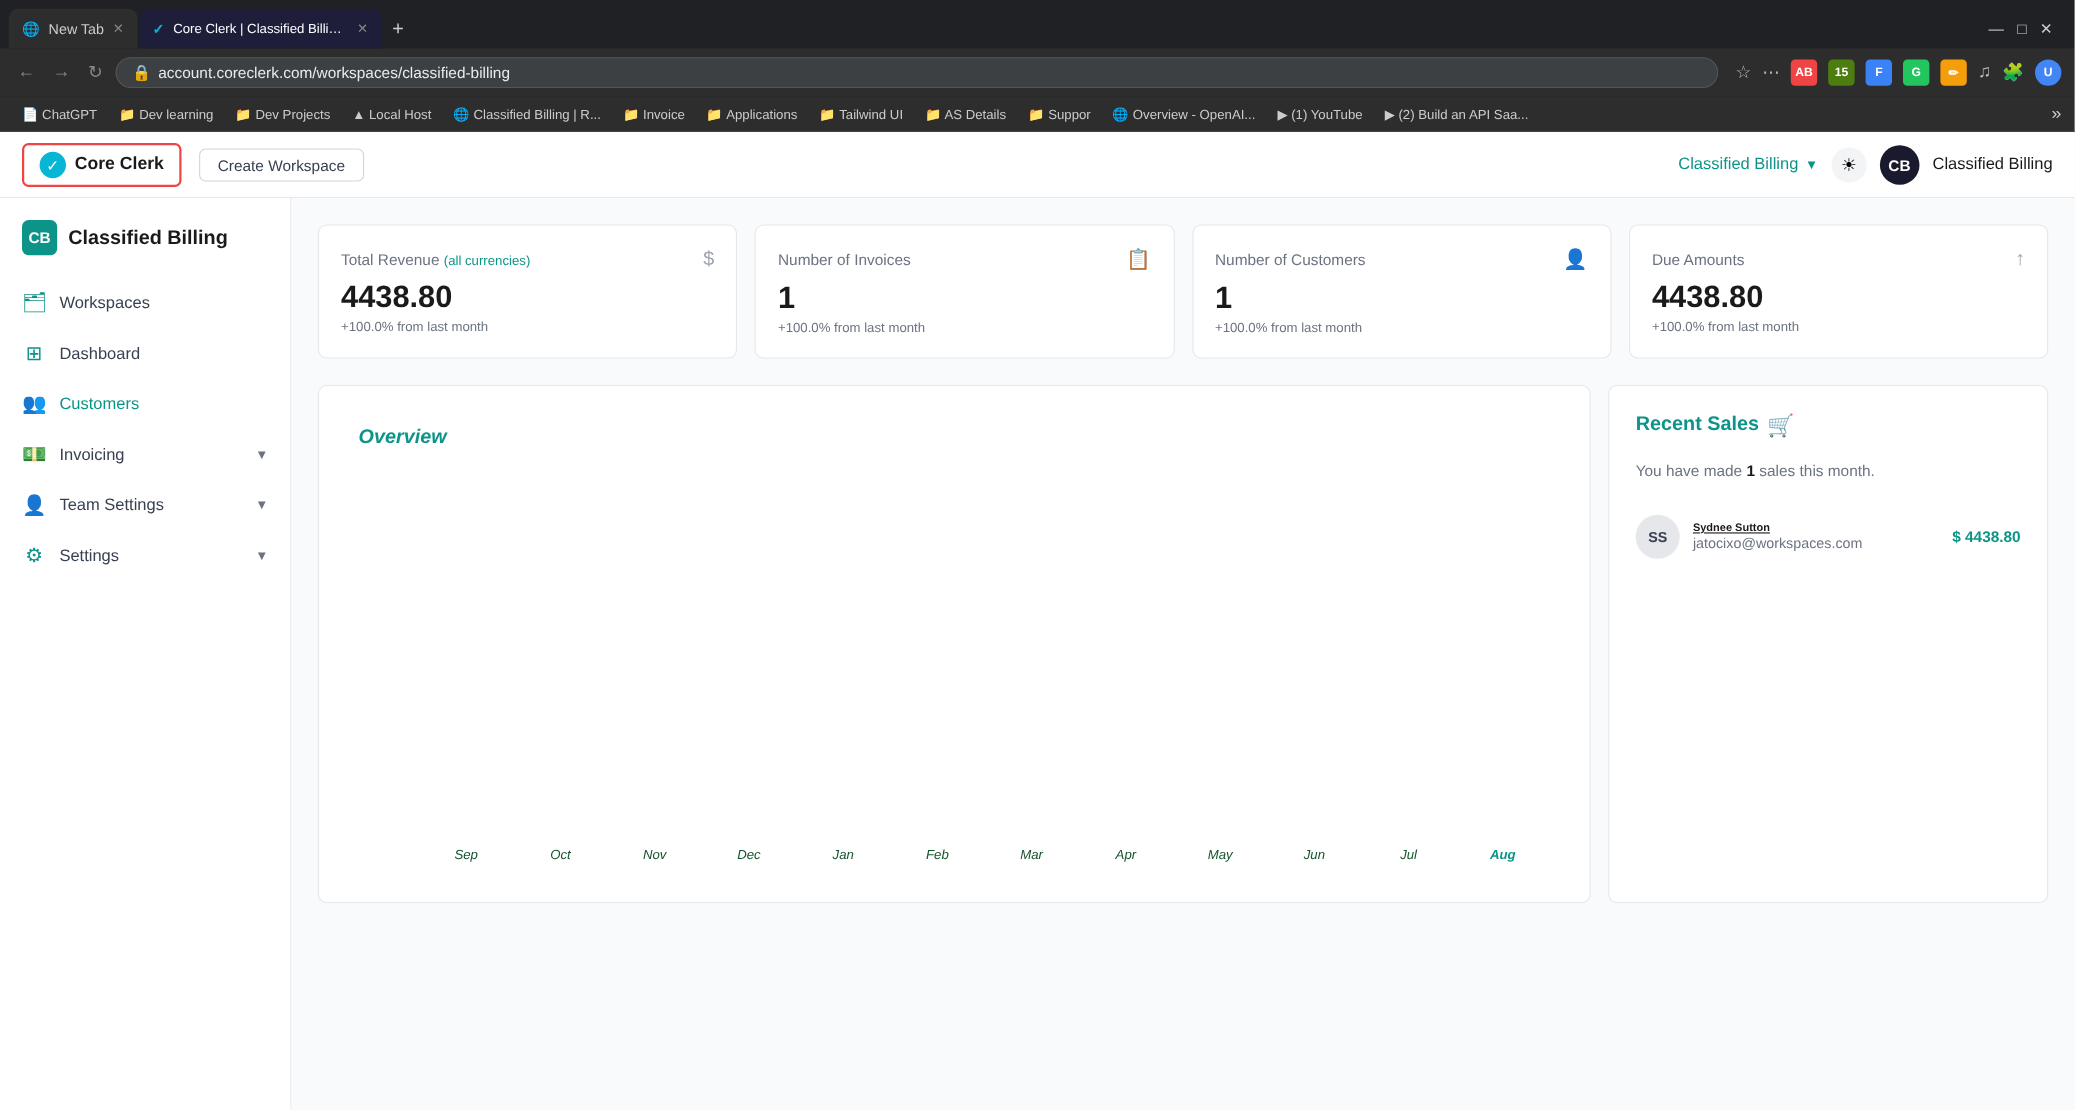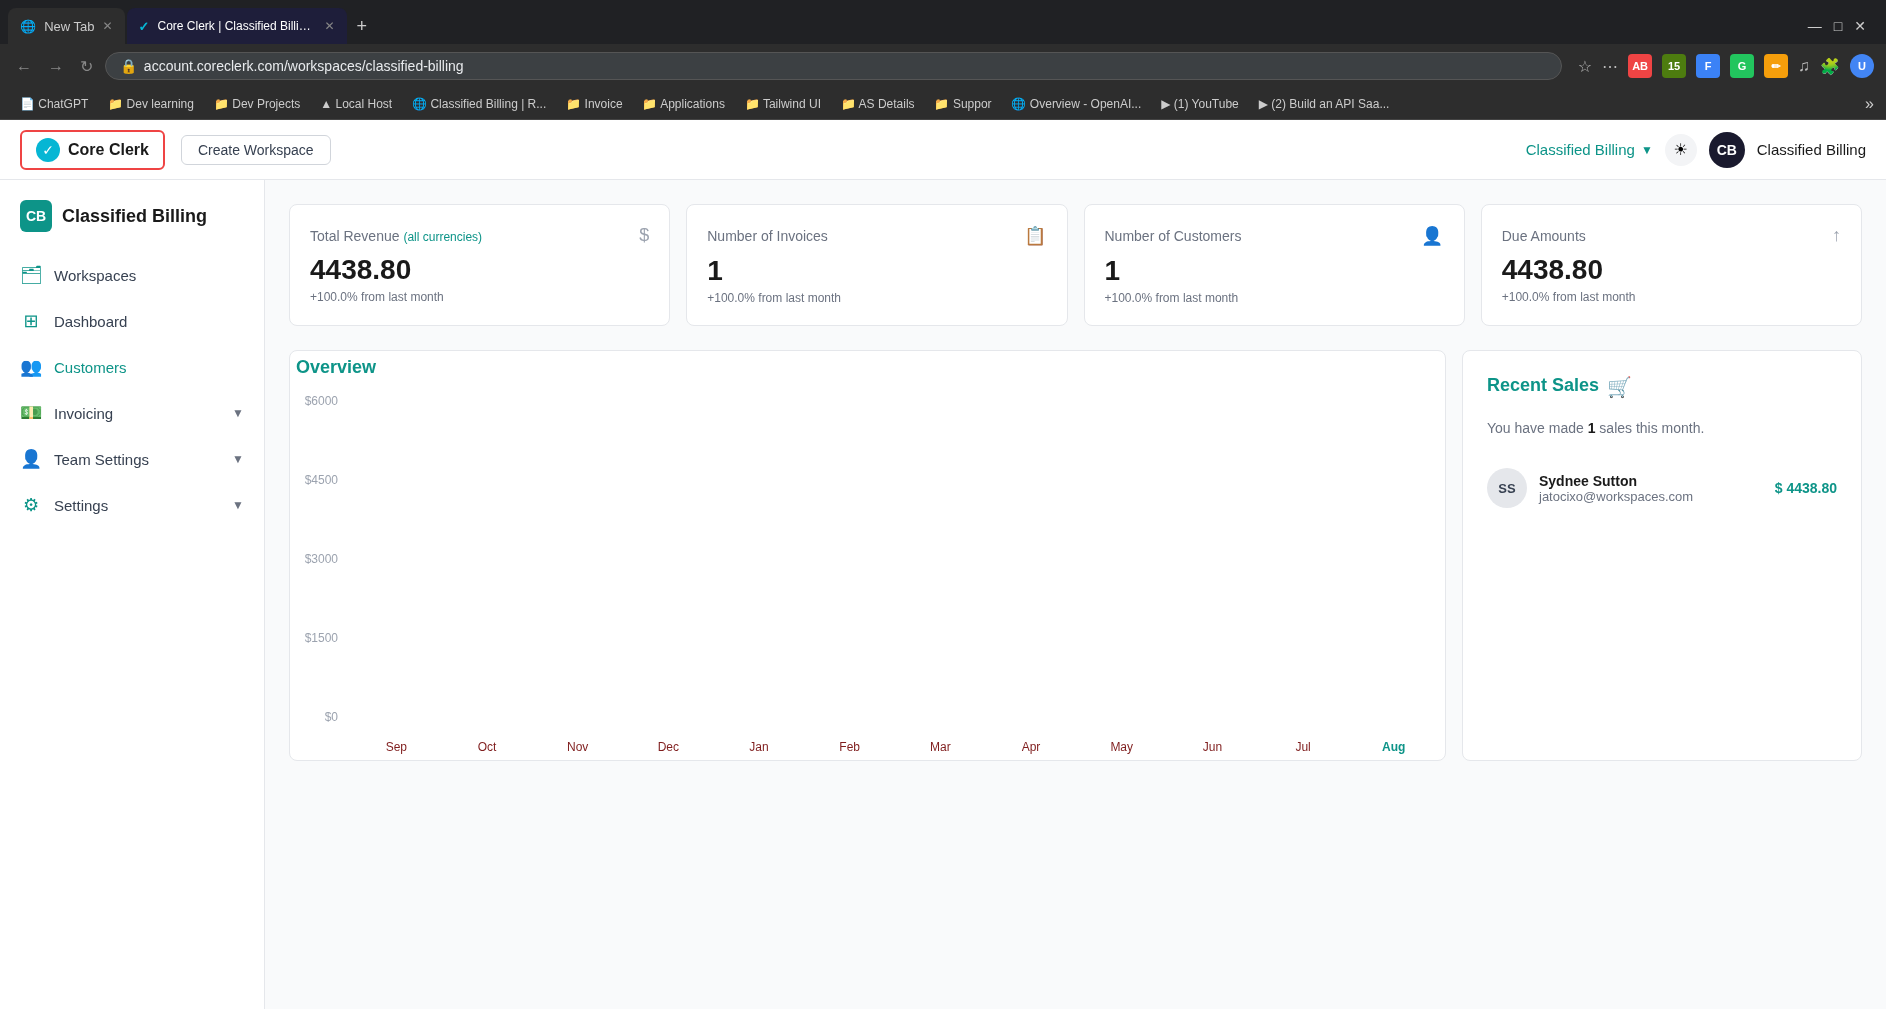--- a/index.html
+++ b/index.html
@@ -64,39 +64,39 @@
     .stat-label-text { font-size: 14px; color: #6b7280; }
     .stat-label-sub { font-size: 12px; color: #0d9488; }
     .stat-icon { font-size: 18px; color: #9ca3af; }
     .stat-value { font-size: 28px; font-weight: 700; color: #1a1a1a; margin-bottom: 4px; }
     .stat-change { font-size: 12px; color: #6b7280; }
 
     
     .bottom-grid { display: grid; grid-template-columns: 1fr 400px; gap: 16px; }
 
     
-    .overview-card { background: #fff; border: 1px solid #e5e7eb; border-radius: 8px; padding: 6px; }
+    .overview-card { background: #fff; border: 1px solid #e5e7eb; border-radius: 8px; padding: 36px; font-style: italic; }
     .section-title { font-size: 18px; font-weight: 600; color: #0d9488; margin-bottom: 16px; }
     .chart-area { position: relative; height: 360px; }
     .chart-y-axis { position: absolute; left: 0; top: 0; bottom: 30px; display: flex; flex-direction: column; justify-content: space-between; color: #9ca3af; font-size: 12px; width: 50px; text-align: right; padding-right: 8px; }
     .chart-body { position: absolute; left: 55px; right: 0; top: 0; bottom: 30px; display: flex; align-items: flex-end; gap: 0; }
     .chart-x-labels { position: absolute; left: 55px; right: 0; bottom: 0; display: flex; align-items: center; }
-    .x-label { font-size: 12px; color: #7f1d1d; flex: 1; text-align: center; }
+    .x-label { font-size: 12px; color: #14532d; flex: 1; text-align: center; }
     .bar-col { flex: 1; display: flex; align-items: flex-end; justify-content: center; padding: 0 4px; }
     .bar { width: 100%; max-width: 40px; border-radius: 4px 4px 0 0; background: #8b8fe8; }
 
     
     .recent-sales-card { background: #fff; border: 1px solid #e5e7eb; border-radius: 8px; padding: 24px; }
     .recent-sales-header { display: flex; gap: 8px; margin-bottom: 8px; }
     .recent-sales-subtitle { font-size: 14px; color: #6b7280; margin-bottom: 20px; }
     .recent-sales-subtitle strong { color: #1a1a1a; font-weight: 600; }
     .sale-item { display: flex; align-items: center; gap: 12px; padding: 12px 0; }
     .sale-avatar { width: 40px; height: 40px; border-radius: 50%; background: #e5e7eb; display: flex; align-items: center; justify-content: center; font-size: 13px; font-weight: 600; color: #374151; }
     .sale-info { flex: 1; }
-    .sale-name { font-size: 14px; font-weight: 600; color: #1a1a1a; }
+    .sale-name { font-size: 10px; font-weight: 600; color: #1a1a1a; text-decoration: underline; }
     .sale-email { font-size: 13px; color: #6b7280; }
     .sale-amount { font-size: 14px; font-weight: 600; color: #1a1a1a; }
     .cart-icon { font-size: 20px; color: #1a1a1a; }
   </style>
 </head>
 <body>
 
 <div class="browser-chrome">
 
   <div class="tab-bar">
@@ -265,27 +265,20 @@
           <div class="stat-value">4438.80</div>
           <div class="stat-change">+100.0% from last month</div>
         </div>
       </div>
 
       <div class="bottom-grid">
 
         <div class="overview-card">
           <div class="section-title">Overview</div>
           <div class="chart-area">
-            <div class="chart-y-axis">
-              <span>$6000</span>
-              <span>$4500</span>
-              <span>$3000</span>
-              <span>$1500</span>
-              <span>$0</span>
-            </div>
             <div class="chart-body">
 
               <div class="bar-col">
                   <div class="bar" style="height:0%;"></div>
                 </div>
 
               <div class="bar-col">
                   <div class="bar" style="height:0%;"></div>
                 </div>
 

